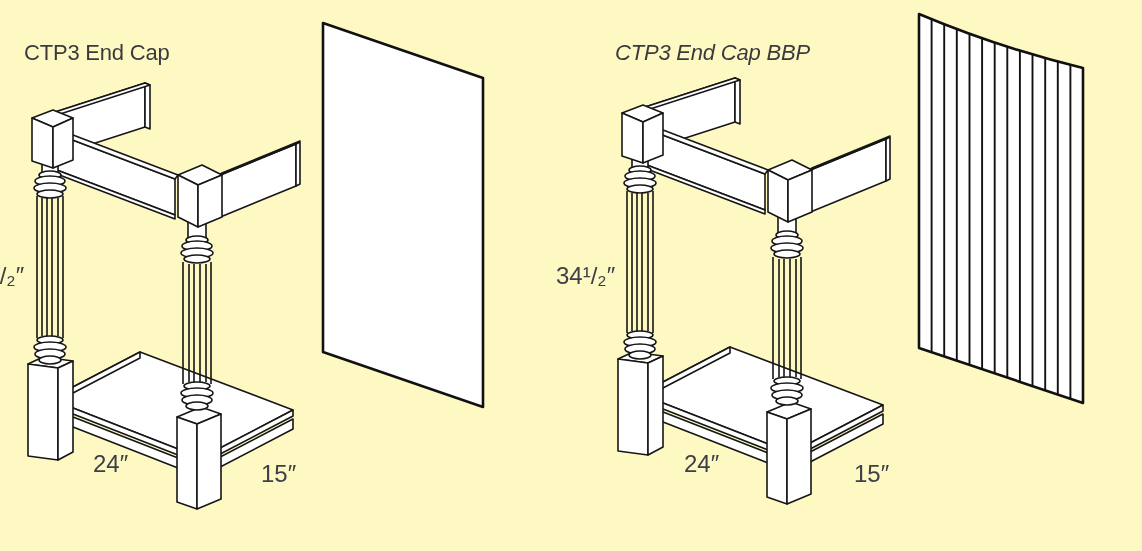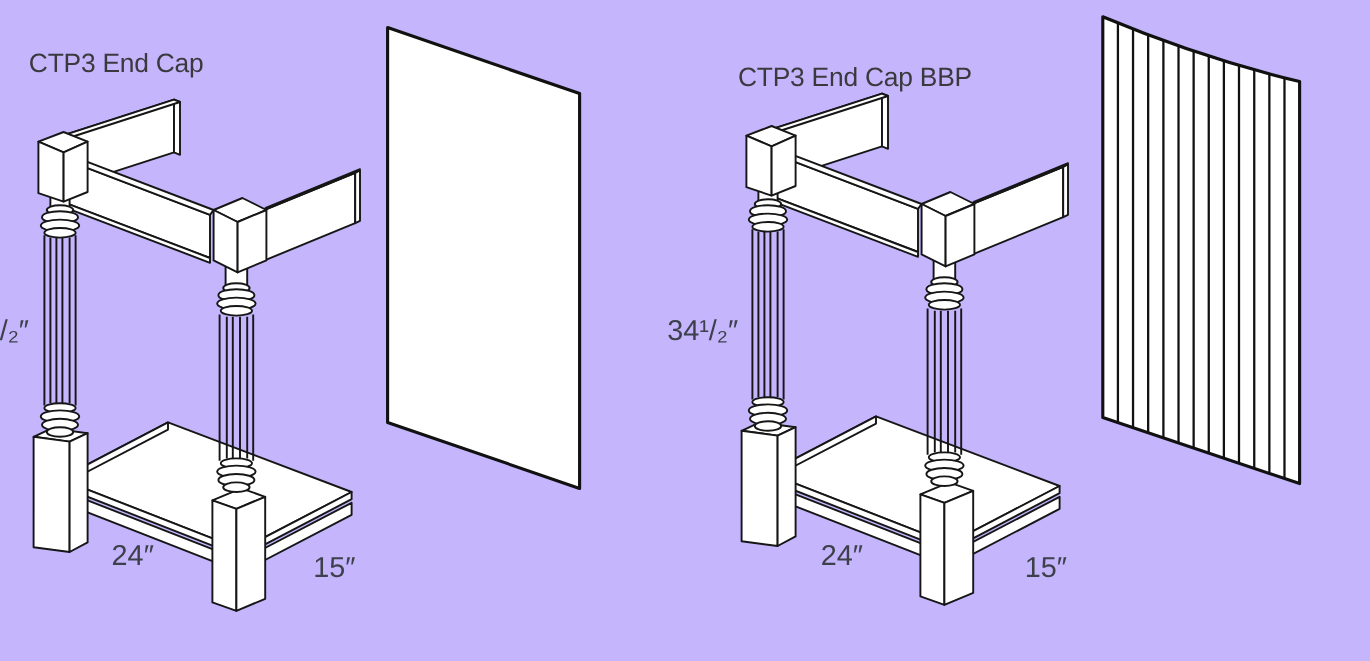--- a/index.html
+++ b/index.html
@@ -1,19 +1,19 @@
 <!DOCTYPE html>
 <html><head>
 <meta charset="utf-8">
 <style>
   html,body{margin:0;padding:0;background:#ffffff;}
   .stage{
     position:relative;
     width:1142px;height:551px;
-    background:#c4b5fd;
+    background:#fef9c3;
     overflow:hidden;
     font-family:"Liberation Sans", sans-serif;
   }
   .stage svg{position:absolute;left:0;top:0;}
   .fig-title{
     position:absolute;
     font-size:22px;
     letter-spacing:-0.2px;
     color:#3a3a3e;
     white-space:nowrap;
@@ -122,21 +122,21 @@
         <line x1="1019.9" y1="50.6" x2="1019.9" y2="381.8"></line>
         <line x1="1032.5" y1="54.4" x2="1032.5" y2="386.1"></line>
         <line x1="1045.2" y1="58.0" x2="1045.2" y2="390.3"></line>
         <line x1="1057.8" y1="61.5" x2="1057.8" y2="394.5"></line>
         <line x1="1070.4" y1="64.8" x2="1070.4" y2="398.8"></line>
       </g>
     </g>
   </svg>
 
   <div class="fig-title" style="left:24px;top:40px;">CTP3 End Cap</div>
-  <div class="fig-title" style="left:615px;top:52px;">CTP3 End Cap BBP</div>
+  <div class="fig-title" style="left:615px;top:40px;font-style:italic;">CTP3 End Cap BBP</div>
 
   <div class="dim" style="left:-35px;top:262px;">34¹/₂″</div>
   <div class="dim" style="left:93px;top:450px;">24″</div>
   <div class="dim" style="left:261px;top:460px;">15″</div>
 
   <div class="dim" style="left:556px;top:262px;">34¹/₂″</div>
   <div class="dim" style="left:684px;top:450px;">24″</div>
   <div class="dim" style="left:854px;top:460px;">15″</div>
 
 </div>

